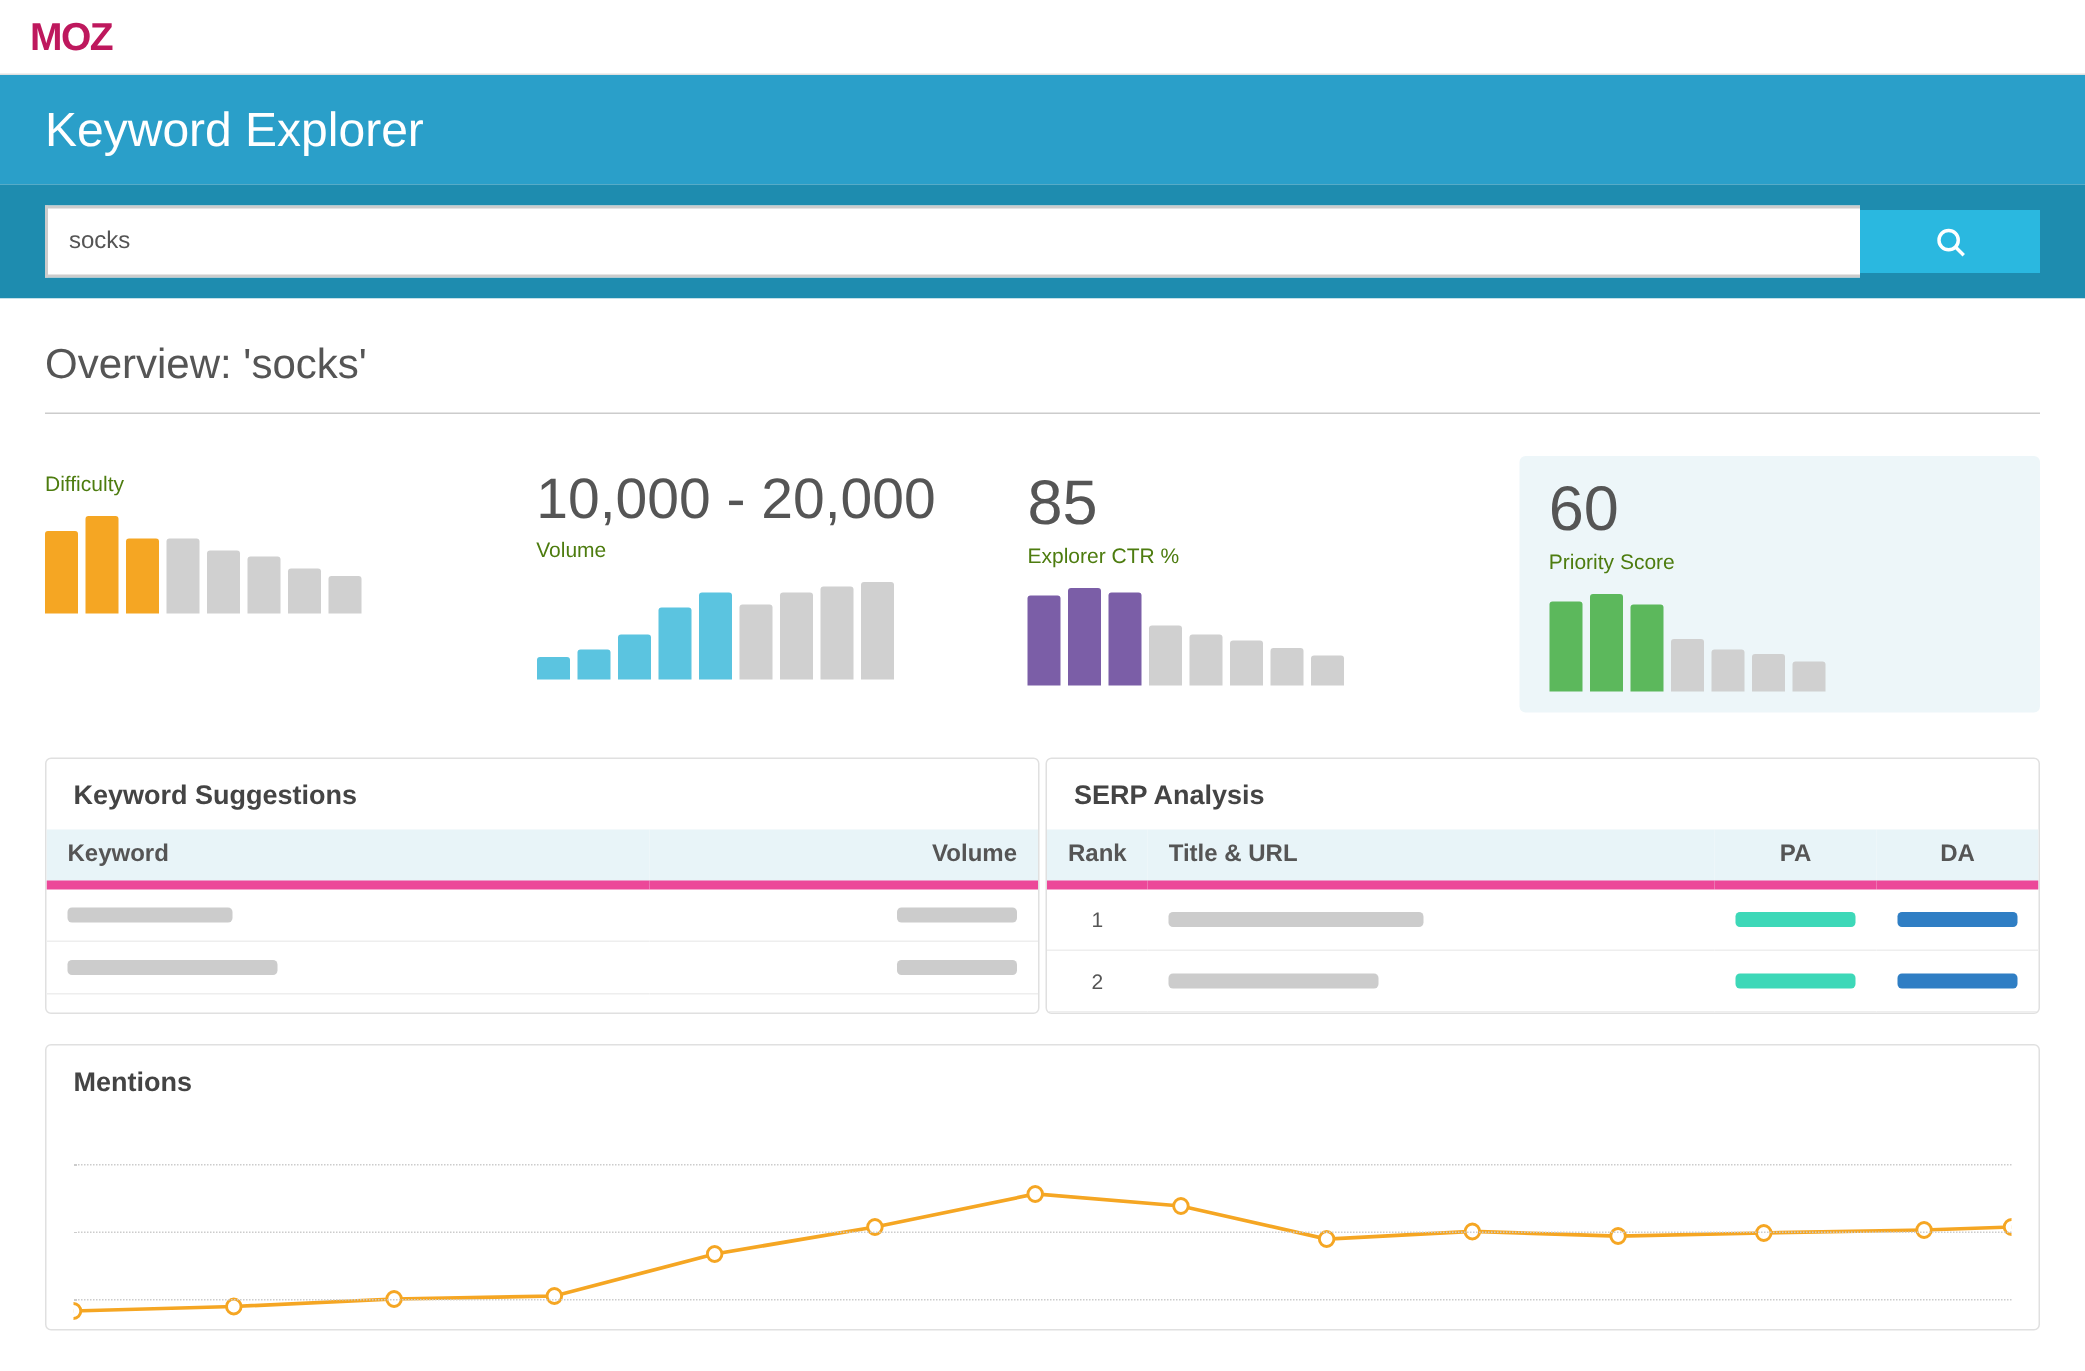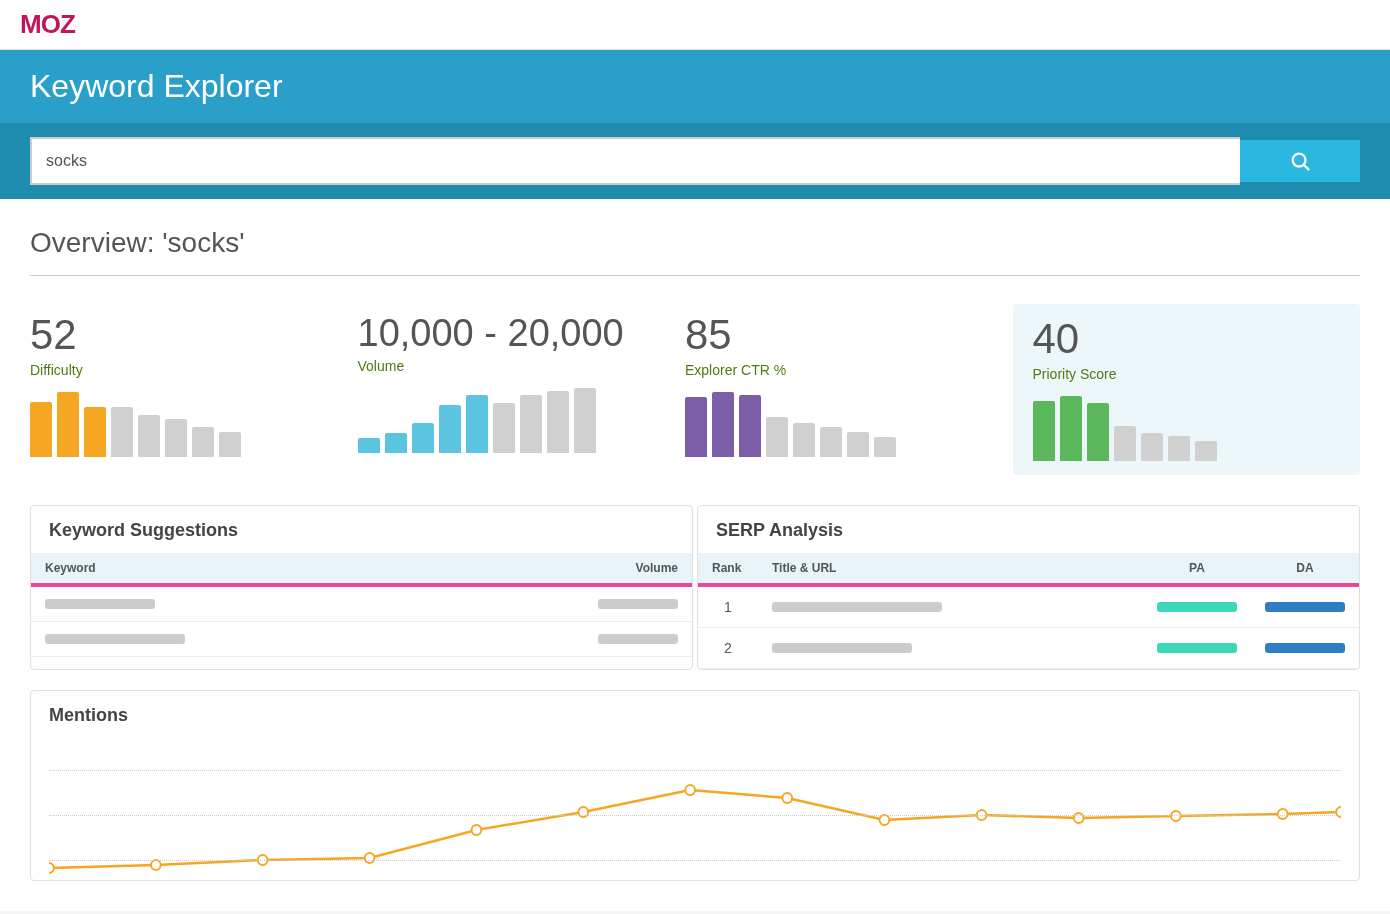--- a/index.html
+++ b/index.html
@@ -147,26 +147,26 @@
       font-weight: 700;
       color: #444;
       padding: 14px 18px 12px;
     }
     .panel-table {
       width: 100%;
       border-collapse: collapse;
     }
     .panel-table th {
       background: #e8f4f8;
-      font-size: 12px;
+      font-size: 16px;
       color: #555;
       font-weight: 600;
       padding: 8px 14px;
       text-align: left;
-      border-bottom: 4px solid #ec4899;
+      border-bottom: 6px solid #ec4899;
     }
     .panel-table td {
       padding: 12px 14px;
       border-bottom: 1px solid #eee;
       vertical-align: middle;
     }
     .placeholder-bar {
       height: 10px;
       background: #ccc;
       border-radius: 3px;
@@ -255,21 +255,20 @@
 </div>
 
 <div class="main-content">
 
   <div class="overview-title">Overview: 'socks'</div>
   <hr class="overview-divider">
 
   <div class="metrics-row">
 
     <div class="metric-card">
-      <div class="metric-value">52</div>
       <div class="metric-label">Difficulty</div>
       <div class="bar-chart">
         <div class="bar" style="height:55px; background:#f5a623;"></div>
         <div class="bar" style="height:65px; background:#f5a623;"></div>
         <div class="bar" style="height:50px; background:#f5a623;"></div>
         <div class="bar" style="height:50px; background:#d0d0d0;"></div>
         <div class="bar" style="height:42px; background:#d0d0d0;"></div>
         <div class="bar" style="height:38px; background:#d0d0d0;"></div>
         <div class="bar" style="height:30px; background:#d0d0d0;"></div>
         <div class="bar" style="height:25px; background:#d0d0d0;"></div>
@@ -301,21 +300,21 @@
         <div class="bar" style="height:62px; background:#7b5ea7;"></div>
         <div class="bar" style="height:40px; background:#d0d0d0;"></div>
         <div class="bar" style="height:34px; background:#d0d0d0;"></div>
         <div class="bar" style="height:30px; background:#d0d0d0;"></div>
         <div class="bar" style="height:25px; background:#d0d0d0;"></div>
         <div class="bar" style="height:20px; background:#d0d0d0;"></div>
       </div>
     </div>
 
     <div class="metric-card highlighted">
-      <div class="metric-value">40</div>
+      <div class="metric-value">60</div>
       <div class="metric-label">Priority Score</div>
       <div class="bar-chart">
         <div class="bar" style="height:60px; background:#5cb85c;"></div>
         <div class="bar" style="height:65px; background:#5cb85c;"></div>
         <div class="bar" style="height:58px; background:#5cb85c;"></div>
         <div class="bar" style="height:35px; background:#d0d0d0;"></div>
         <div class="bar" style="height:28px; background:#d0d0d0;"></div>
         <div class="bar" style="height:25px; background:#d0d0d0;"></div>
         <div class="bar" style="height:20px; background:#d0d0d0;"></div>
       </div>

